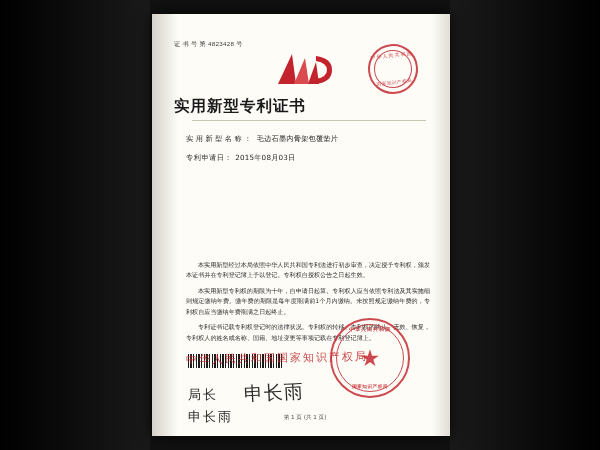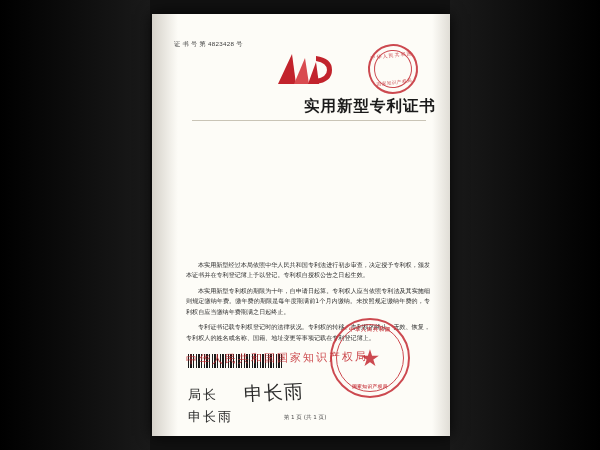--- a/index.html
+++ b/index.html
@@ -54,21 +54,21 @@
 
   
   .emblem{
     position:absolute;left:50%;top:26px;transform:translateX(-50%);
     width:66px;height:40px;
   }
   .emblem svg{display:block;}
 
   .title{
     position:absolute;left:0;right:0;top:72px;
-    text-align:right;
+    text-align:left;
     font-family:"DejaVu Sans", sans-serif;
     font-weight:bold;
     font-size:15.5px;
     color:#1a1a1a;
     letter-spacing:1px;
   }
   .title-rule{
     position:absolute;left:18px;right:10px;top:96px;height:1px;background:#c9c4b6;
   }
 
@@ -198,20 +198,28 @@
           <path d="M22 34 L33 8 L37 34 Z" fill="#d94b4f"></path>
           <path d="M36 34 L44 12 L47 34 Z" fill="#c2232c"></path>
           <path d="M44 6 q16 2 16 14 q0 12 -16 14 l0 -5 q11 -2 11 -9 q0 -7 -11 -9 Z" fill="#c2232c"></path>
         </svg>
       </div>
 
       <div class="title">实用新型专利证书</div>
       <div class="title-rule"></div>
 
       <div class="fields">
+        <div class="frow">
+          <span class="flabel">实用新型名称：</span>
+          <span class="fvalue">毛边石墨内骨架包覆垫片</span>
+        </div>
+        <div class="frow tight">
+          <span class="flabel">专利申请日：</span>
+          <span class="fvalue">2015年08月03日</span>
+        </div>
       </div>
 
       <div class="body-text">
         <p>本实用新型经过本局依照中华人民共和国专利法进行初步审查，决定授予专利权，颁发本证书并在专利登记簿上予以登记。专利权自授权公告之日起生效。</p>
         <p>本实用新型专利权的期限为十年，自申请日起算。专利权人应当依照专利法及其实施细则规定缴纳年费。缴年费的期限是每年度期满前1个月内缴纳。未按照规定缴纳年费的，专利权自应当缴纳年费期满之日起终止。</p>
         <p>专利证书记载专利权登记时的法律状况。专利权的转移、专利权的终止、无效、恢复，专利权人的姓名或名称、国籍、地址变更等事项记载在专利登记簿上。</p>
       </div>
 
       <div class="barcode"></div>
 

